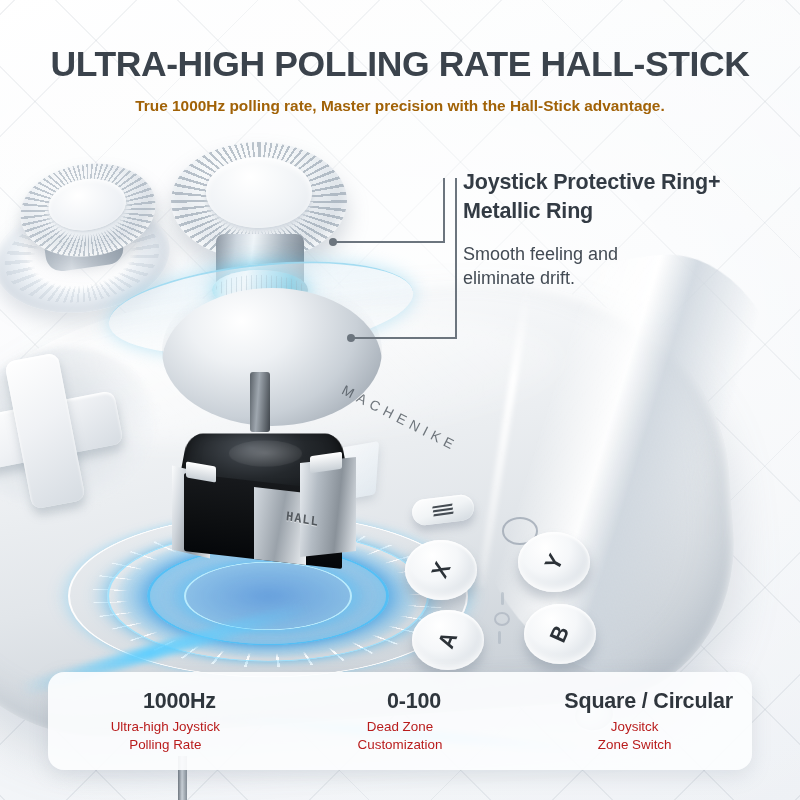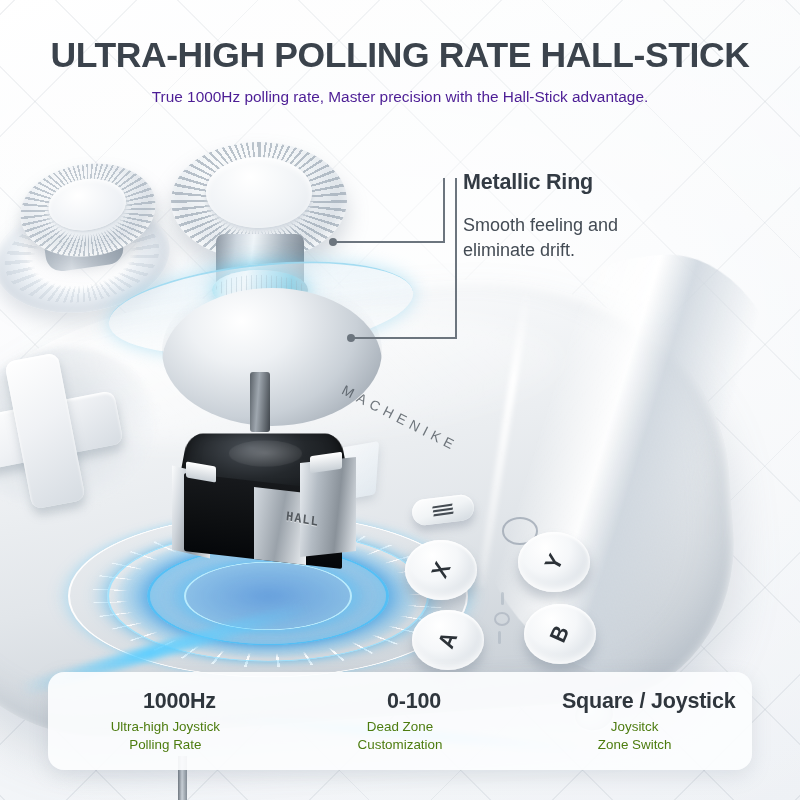--- a/index.html
+++ b/index.html
@@ -28,38 +28,38 @@
       repeating-linear-gradient(45deg,  rgba(120,135,150,0.13) 0 1.3px, rgba(0,0,0,0) 1.3px 86px),
       repeating-linear-gradient(-45deg, rgba(120,135,150,0.13) 0 1.3px, rgba(0,0,0,0) 1.3px 86px);
   }
   .bg-vignette {
     position: absolute; inset: 0;
     background: radial-gradient(ellipse 90% 70% at 50% 42%, rgba(255,255,255,0.92) 0%, rgba(255,255,255,0.35) 55%, rgba(228,233,239,0.0) 100%);
   }
 
   
   .header {
-    position: absolute; top: 4px; left: 0; right: 0;
+    position: absolute; top: 13px; left: 0; right: 0;
     text-align: center;
     padding-top: 33px;
     z-index: 40;
   }
   .title {
     font-size: 35.5px;
     font-weight: 700;
     letter-spacing: -0.4px;
     color: #3b434c;
     line-height: 1.05;
     white-space: nowrap;
   }
   .subtitle {
     margin-top: 14px;
     font-size: 15.4px;
-    font-weight: 400;
-    color: #4c1d95;
+    font-weight: 700;
+    color: #a16207;
     white-space: nowrap;
   }
 
   
   .photo {
     position: absolute;
     left: 0; top: 108px; width: 800px; height: 600px;
     z-index: 10;
   }
 
@@ -531,21 +531,21 @@
   .stat-value {
     font-size: 21.5px;
     font-weight: 700;
     color: #2f363d;
     letter-spacing: -0.2px;
     margin-left: 28px;
   }
   .stat-label {
     font-size: 13.4px;
     font-weight: 400;
-    color: #4d7c0f;
+    color: #b91c1c;
     line-height: 1.34;
     text-align: center;
   }
 </style>
 </head>
 <body>
 
 <div id="stage">
 
   <div class="bg-base"></div>
@@ -642,20 +642,21 @@
 
   <div class="leader l1-v"></div>
   <div class="leader l1-h"></div>
   <div class="leader-dot dot-1"></div>
   <div class="leader l2-v"></div>
   <div class="leader l2-h"></div>
   <div class="leader-dot dot-2"></div>
 
   <div class="callout">
     <div class="callout-title">
+      <div>Joystick Protective Ring+</div>
       <div>Metallic Ring</div>
     </div>
     <div class="callout-sub">
       <div>Smooth feeling and</div>
       <div>eliminate drift.</div>
     </div>
   </div>
 
   <div class="stats">
     <div class="stat">
@@ -666,21 +667,21 @@
       </div>
     </div>
     <div class="stat">
       <div class="stat-value">0-100</div>
       <div class="stat-label">
         <div>Dead Zone</div>
         <div>Customization</div>
       </div>
     </div>
     <div class="stat">
-      <div class="stat-value">Square / Joystick</div>
+      <div class="stat-value">Square / Circular</div>
       <div class="stat-label">
         <div>Joysitck</div>
         <div>Zone Switch</div>
       </div>
     </div>
   </div>
 
 </div>
 
 </body></html>

